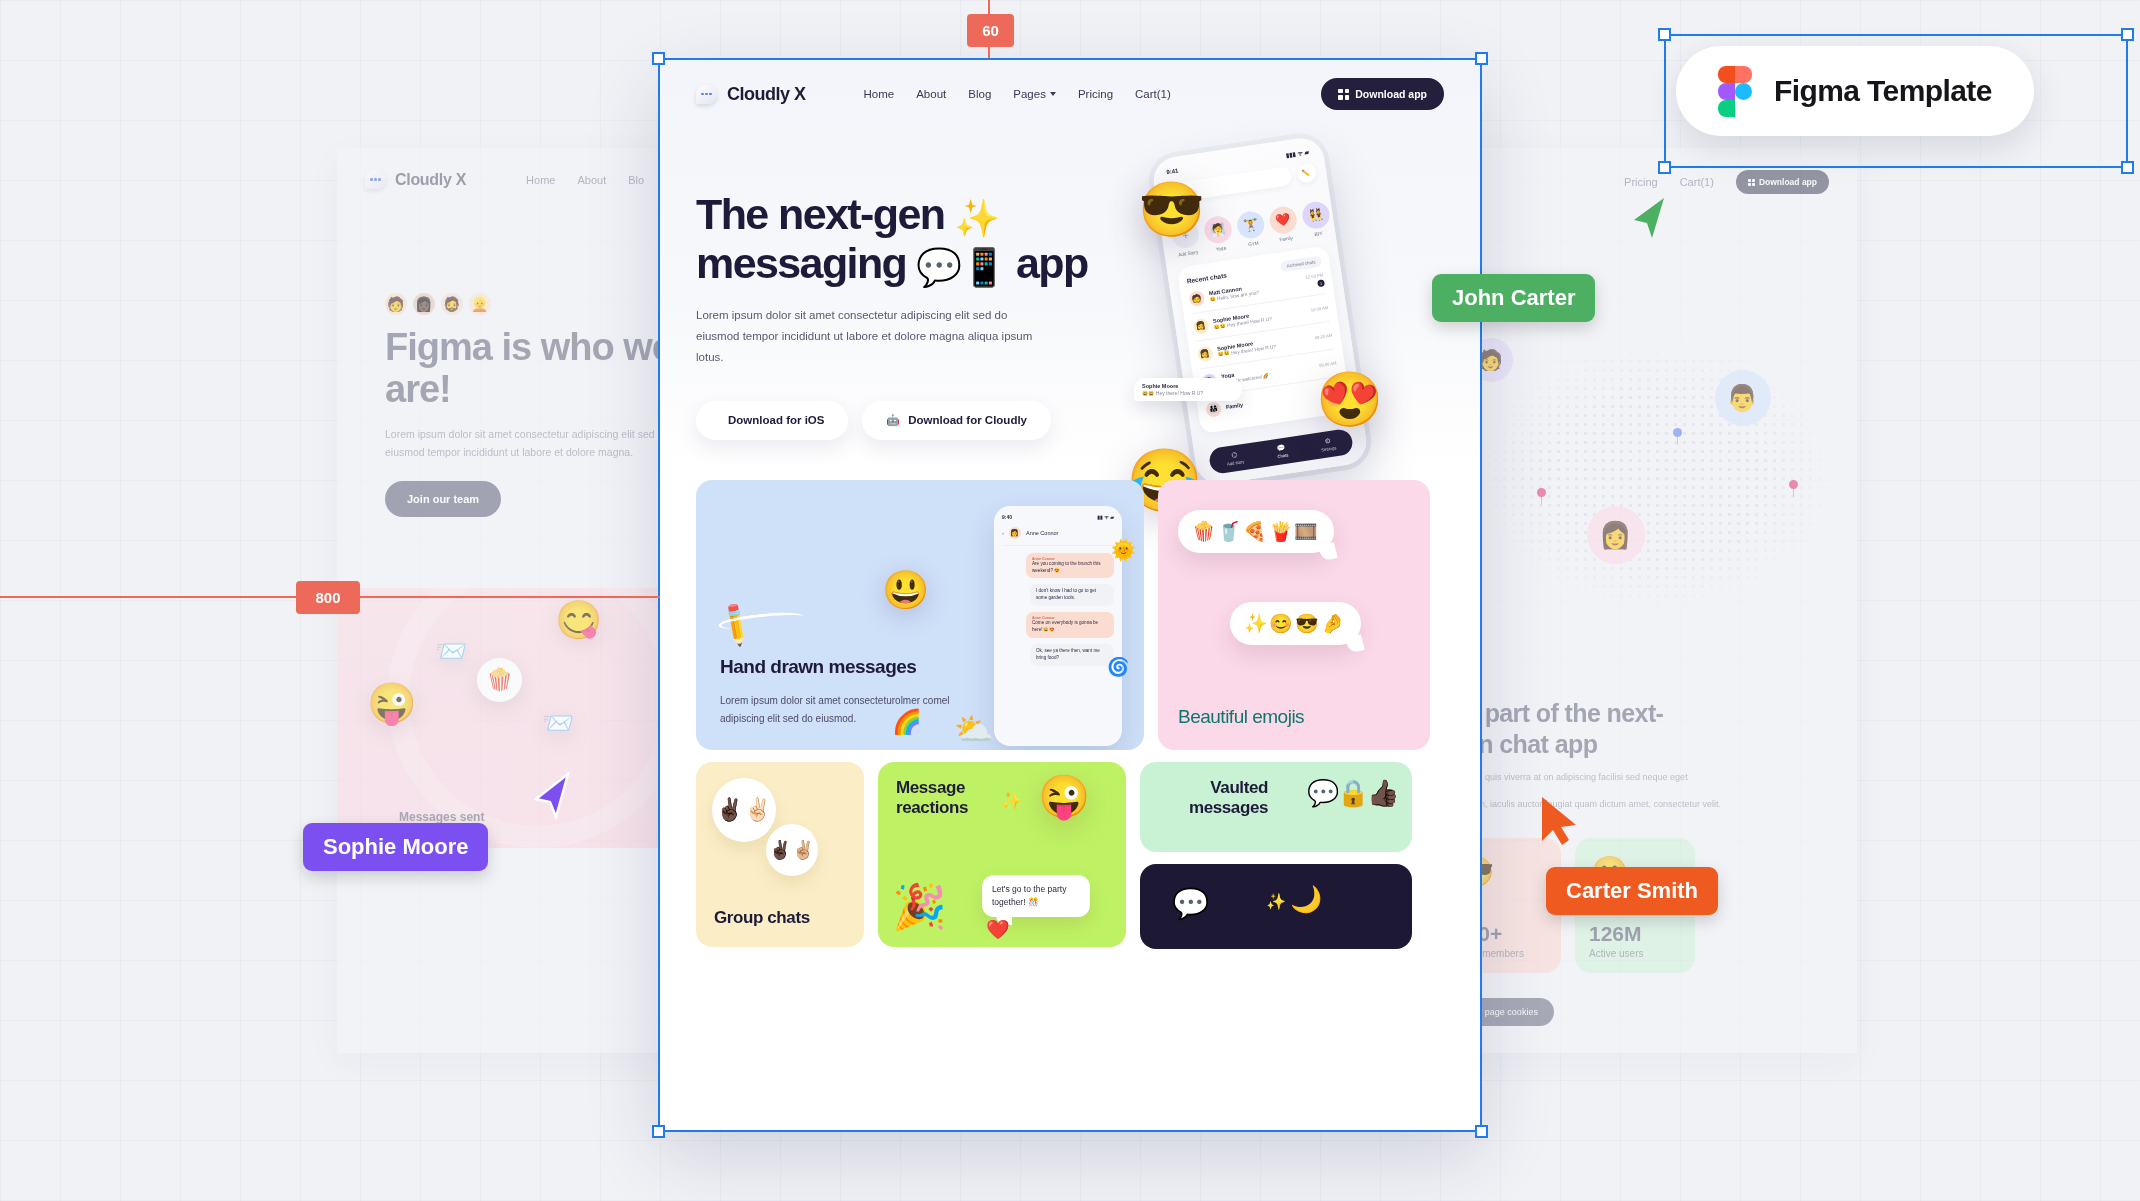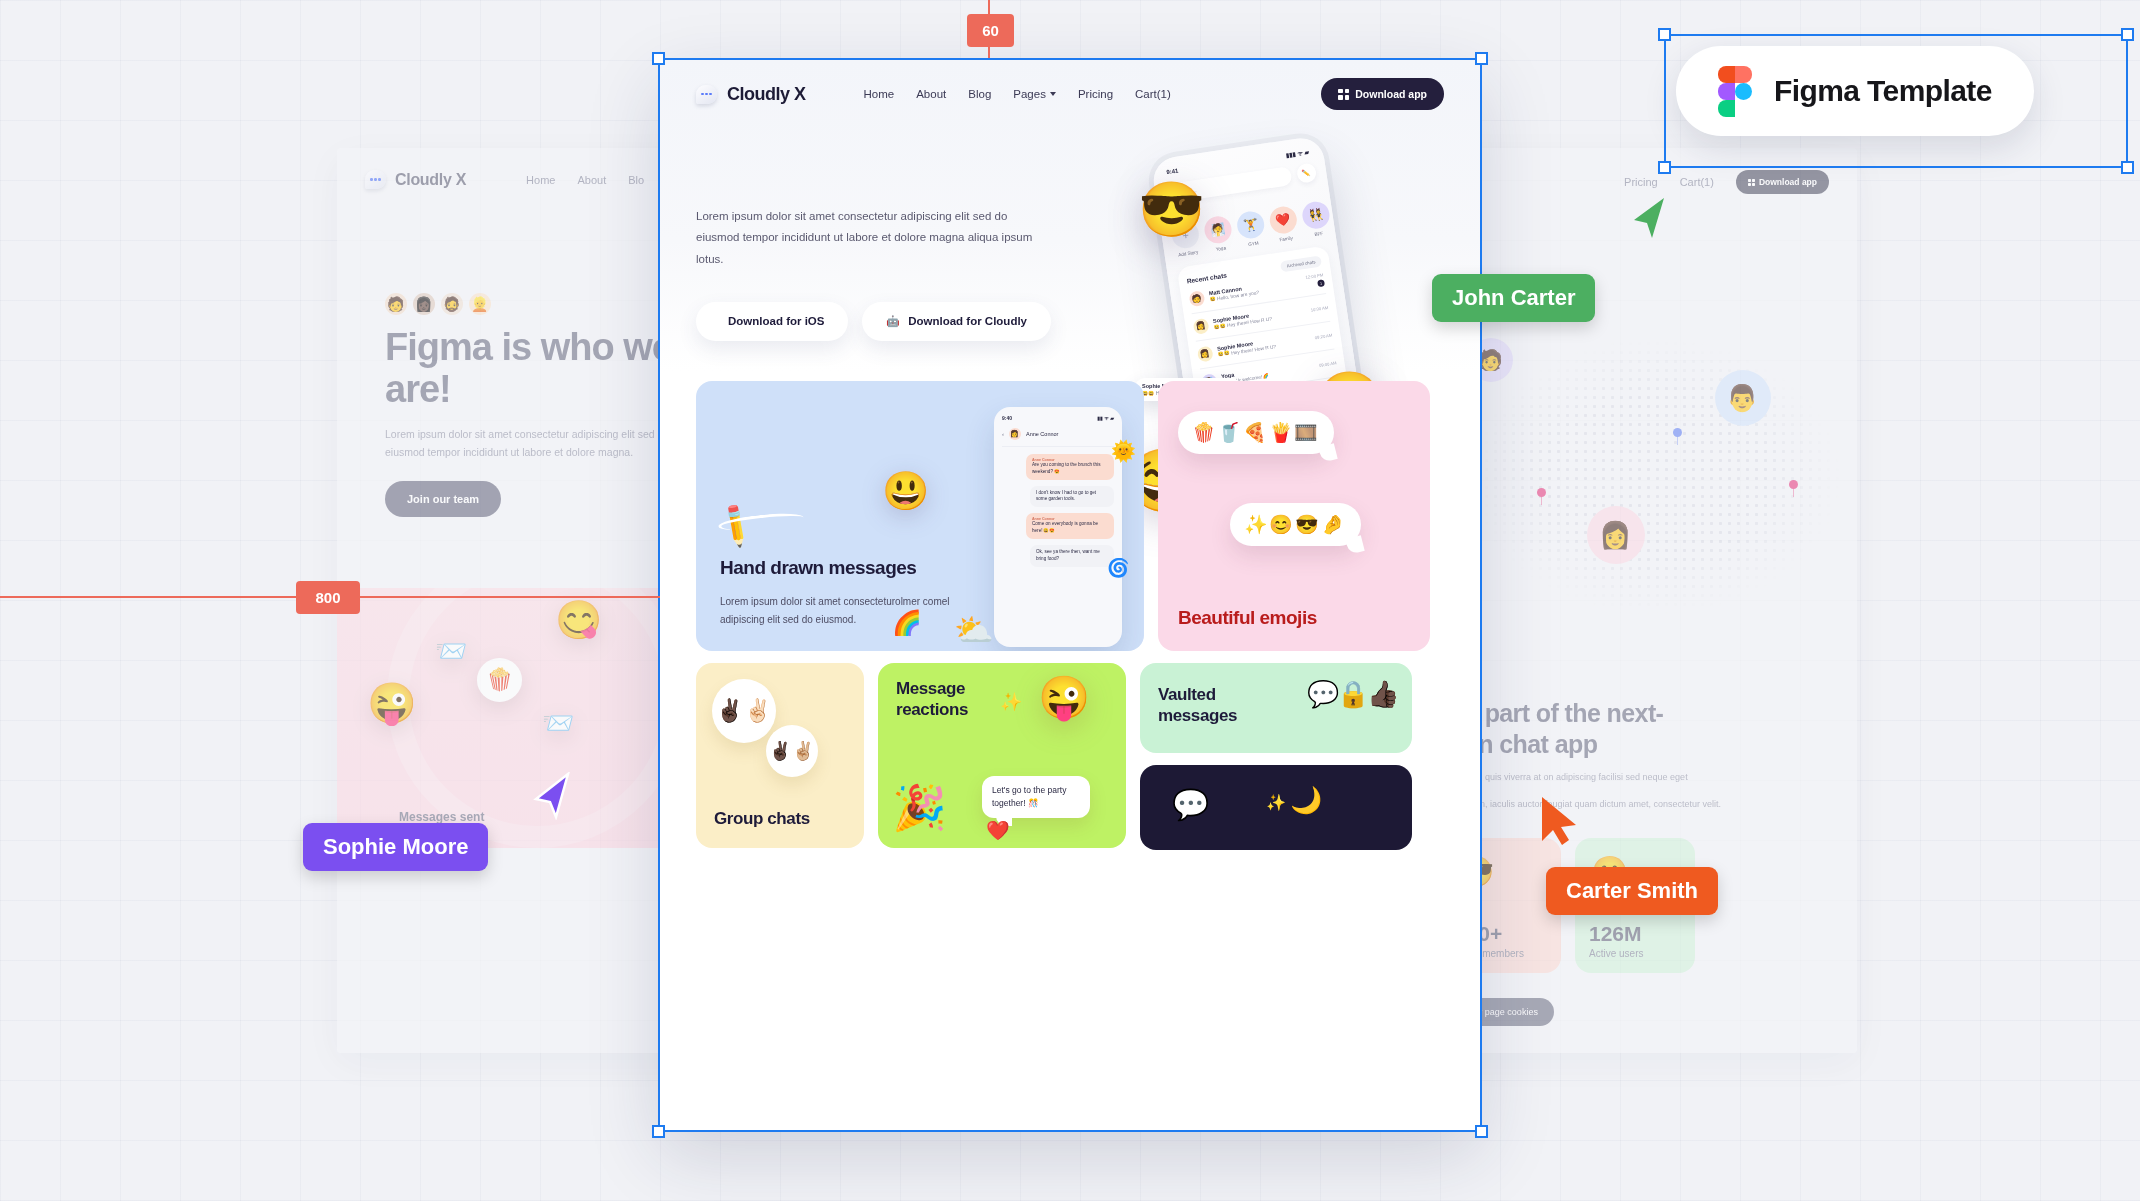--- a/index.html
+++ b/index.html
@@ -155,21 +155,21 @@
   .pop .cm{font-size:5px;color:#83859a;margin-top:1px;}
   .bigemo { position:absolute; filter:drop-shadow(0 10px 18px rgba(60,40,90,.22)); }
 
   
   .cards { padding:10px 36px 0 36px; display:flex; gap:14px; }
   .card { border-radius:16px; position:relative; overflow:hidden;}
   .c-blue { background:#cfe0f9; width:448px; height:270px; }
   .c-pink { background:#fbd9e8; width:272px; height:270px; }
   .c-blue h3 { position:absolute; left:24px; bottom:72px; font-size:19px; font-weight:700; color:#1e1b3a; letter-spacing:-.5px;}
   .c-blue p { position:absolute; left:24px; bottom:22px; width:230px; font-size:10px; line-height:1.8; color:#4d4c63;}
-  .c-pink h3 { position:absolute; left:20px; bottom:22px; font-size:19px; font-weight:700; color:#b91c1c; letter-spacing:-.5px;}
+  .c-pink h3 { position:absolute; left:20px; bottom:22px; font-size:19px; font-weight:400; color:#0f766e; letter-spacing:-.5px;}
   .emo-bubble { position:absolute; background:#fff; border-radius:22px; padding:10px 14px; font-size:19px;
                 box-shadow:0 10px 22px rgba(90,40,70,.13); letter-spacing:2px;}
   .emo-bubble:after{content:"";position:absolute;width:16px;height:16px;background:#fff;border-radius:0 0 0 10px;
                     bottom:-7px;transform:rotate(-14deg);}
   .cards2 { padding:12px 36px 0 36px; display:flex; gap:14px; }
   .c-yel { background:#fbeec7; width:168px; height:185px; }
   .c-ora { background:#bef264; width:248px; height:185px; }
   .c-col { display:flex; flex-direction:column; gap:12px; }
   .c-grn { background:#c9f2d5; width:272px; height:90px; }
   .c-drk { background:#1d1935; width:272px; height:85px; position:relative;}
@@ -310,20 +310,27 @@
             <i></i>
             <i></i>
             <i></i>
           </span>
         <span>Download app</span>
       </div>
     </div>
 
     <div class="hero">
       <div class="hero-l">
+        <h1>
+          <span>The next-gen</span>
+          <span class="em">✨</span><br>
+          <span>messaging</span>
+          <span class="em">💬</span><span class="em">📱</span>
+          <span>app</span>
+        </h1>
         <p>Lorem ipsum dolor sit amet consectetur adipiscing elit sed do eiusmod tempor incididunt ut labore et dolore magna aliqua ipsum lotus.</p>
         <div class="hero-btns">
           <div class="hbtn">
             <span style="font-size:13px"></span>
             <span>Download for iOS</span>
           </div>
           <div class="hbtn">
             <span style="font-size:11px">🤖</span>
             <span>Download for Cloudly</span>
           </div>
@@ -498,21 +505,21 @@
       <div class="ctitle" style="left:18px;top:16px;width:110px;">Message reactions</div>
       <span style="position:absolute;left:122px;top:28px;font-size:18px;">✨</span>
       <span style="position:absolute;left:160px;top:10px;font-size:42px;filter:drop-shadow(0 8px 14px rgba(130,70,40,.2));">😜</span>
       <span style="position:absolute;left:14px;bottom:14px;font-size:44px;">🎉</span>
       <div class="msgbub" style="left:104px;bottom:30px;">Let's go to the party together! 🎊</div>
       <span style="position:absolute;left:108px;bottom:6px;font-size:19px;">❤️</span>
     </div>
 
     <div class="c-col">
       <div class="card c-grn">
-        <div class="ctitle" style="left:18px;top:22px;width:110px;">Vaulted messages</div>
+        <div class="ctitle" style="left:18px;top:16px;width:110px;text-align:right;">Vaulted messages</div>
         <span style="position:absolute;right:14px;top:16px;font-size:26px;letter-spacing:-2px;">💬🔒👍🏿</span>
       </div>
       <div class="card c-drk">
         <span style="position:absolute;left:32px;top:22px;font-size:30px;">💬</span>
         <span style="position:absolute;left:126px;top:28px;font-size:16px;">✨</span>
         <span style="position:absolute;left:150px;top:20px;font-size:26px;">🌙</span>
       </div>
     </div>
   </div>
 </div>

